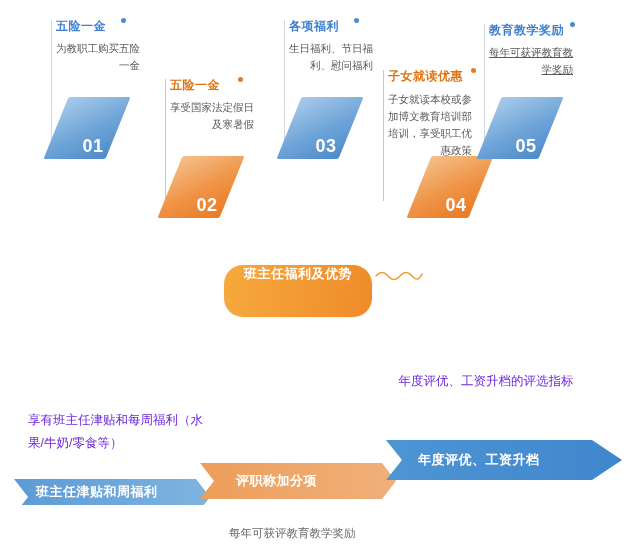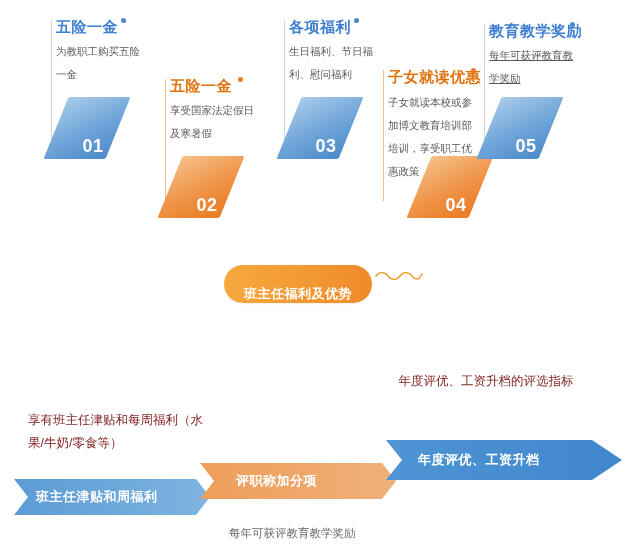--- a/index.html
+++ b/index.html
@@ -20,34 +20,35 @@
     width: 636px;
     height: 559px;
   }
 
   
   .step {
     position: absolute;
   }
   .step-title {
     position: absolute;
-    font-size: 15px;
+    font-size: 12px;
     font-weight: bold;
     white-space: nowrap;
     letter-spacing: 0.5px;
   }
   .step-title.blue { color: #3f7fd0; }
   .step-title.orange { color: #e1730f; }
 
   .step-desc {
     position: absolute;
     font-size: 10.5px;
-    line-height: 23px;
+    line-height: 17px;
     color: #595959;
     width: 84px;
+    text-align: right;
   }
 
   .para {
     position: absolute;
     width: 62px;
     height: 62px;
     transform: skewX(-22deg);
     border-radius: 2px;
   }
   .para.blue {
@@ -82,63 +83,63 @@
     background: #cfd6de;
   }
   .vline.orange { background: #f0bd90; }
 
   
   .center-pill {
     position: absolute;
     left: 224px;
     top: 265px;
     width: 148px;
-    height: 38px;
+    height: 52px;
     border-radius: 19px;
     background: linear-gradient(95deg, #f6a93d 0%, #ef8b2a 100%);
     color: #ffffff;
     font-size: 13px;
     font-weight: bold;
     display: flex;
-    align-items: flex-end;
+    align-items: flex-start;
     justify-content: center;
     letter-spacing: 0.5px;
     box-shadow: 0 1px 2px rgba(0,0,0,0.08);
   }
   .squiggle {
     position: absolute;
     left: 375px;
     top: 268px;
   }
 
   
   .bot-text {
     position: absolute;
     font-size: 12.5px;
     line-height: 23px;
-    color: #7f1d1d;
+    color: #6d28d9;
   }
   .bot-text.small {
     font-size: 11.5px;
     color: #6b6b6b;
   }
   .chev {
     position: absolute;
     color: #ffffff;
     font-size: 13px;
     font-weight: bold;
     display: flex;
     align-items: center;
     letter-spacing: 0.5px;
   }
   .chev-blue1 {
     left: 14px;
     top: 479px;
     width: 196px;
-    height: 36px;
+    height: 26px;
     background: linear-gradient(90deg, #5b9bd5 0%, #7fb4e0 100%);
     clip-path: polygon(0 0, 182px 0, 196px 18px, 182px 36px, 0 36px, 14px 18px);
     padding-left: 22px;
     box-sizing: border-box;
   }
   .chev-orange {
     left: 200px;
     top: 463px;
     width: 196px;
     height: 36px;

